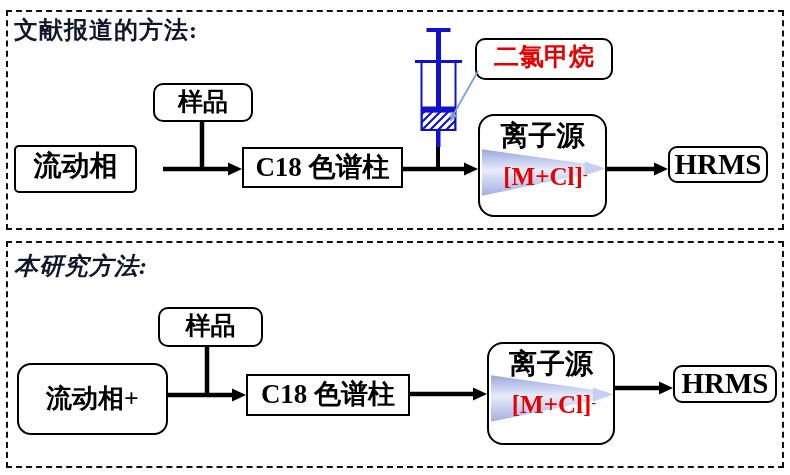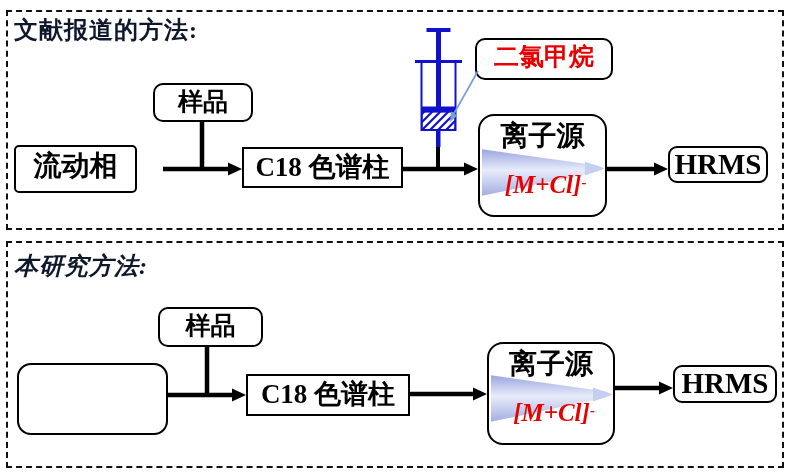--- a/index.html
+++ b/index.html
@@ -37,21 +37,21 @@
   #b-sample{left:158px;top:307px;width:105px;height:40px;font-size:25px;}
   #b-mobile{left:17px;top:363px;width:151px;height:72px;border-radius:14px;flex-direction:column;line-height:1.1;}
   #b-mobile .l1{font-size:26px;}
   #b-mobile .l2{font-size:28px;}
   #b-column{left:246px;top:374px;width:164px;height:42px;font-size:27px;border-radius:0;}
   #b-ion{left:487px;top:342px;width:128px;height:103px;border-radius:16px;flex-direction:column;justify-content:flex-start;}
   #b-hrms{left:673px;top:365px;width:104px;height:38px;font-size:29px;border-radius:9px;}
   
   .ion-spray{position:absolute;left:0;top:0;width:100%;height:100%;z-index:0;}
   .ion-title{position:relative;z-index:1;font-size:28px;margin-top:1px;}
-  .ion-adduct{position:relative;z-index:1;font-size:25px;margin-top:16px;padding-left:6px;font-style:italic;}
+  .ion-adduct{position:relative;z-index:1;font-size:25px;margin-top:8px;padding-left:6px;}
   .ion-adduct sup{font-size:15px;vertical-align:6px;}
   
   #overlay{position:absolute;left:0;top:0;width:790px;height:475px;z-index:3;pointer-events:none;}
 </style>
 </head>
 <body>
 
 <div class="panel" id="panel-top"></div>
 <div class="panel" id="panel-bottom"></div>
 
@@ -86,20 +86,21 @@
   <div class="ion-adduct red"><span>[M+Cl]</span><sup>-</sup></div>
 </div>
 <div class="box rounded" id="t-hrms">
   <span>HRMS</span>
 </div>
 
 <div class="box rounded" id="b-sample">
   <span>样品</span>
 </div>
 <div class="box" id="b-mobile">
+  <div class="l1">流动相+</div>
 </div>
 <div class="box" id="b-column">
   <span>C18 色谱柱</span>
 </div>
 <div class="box" id="b-ion">
   <svg class="ion-spray" viewBox="0 0 124 98" preserveAspectRatio="none">
     <defs>
       <linearGradient id="sprayGradB" x1="0" y1="0" x2="0" y2="1">
         <stop offset="0%" stop-color="#9aa6e0"></stop>
         <stop offset="45%" stop-color="#e8ecfa"></stop>

